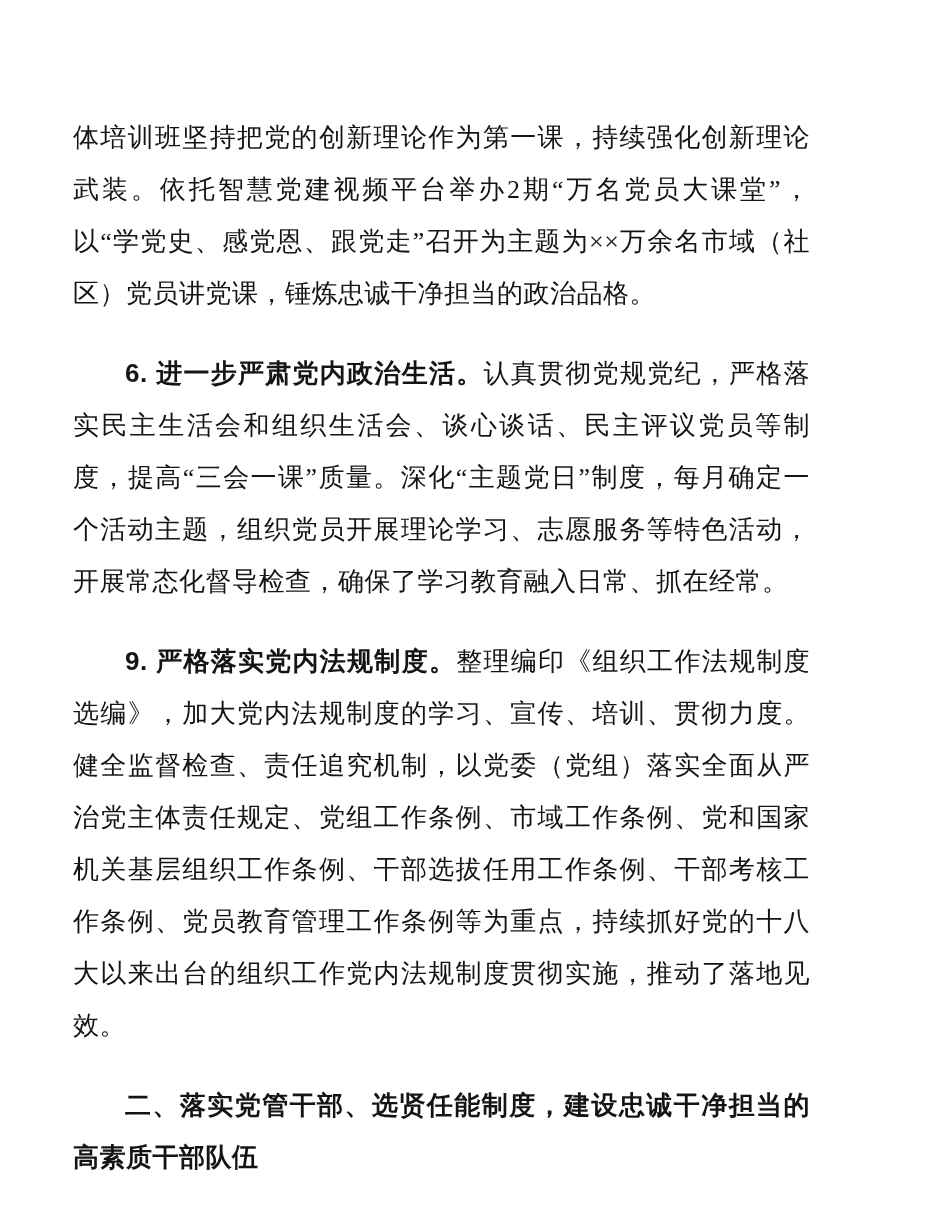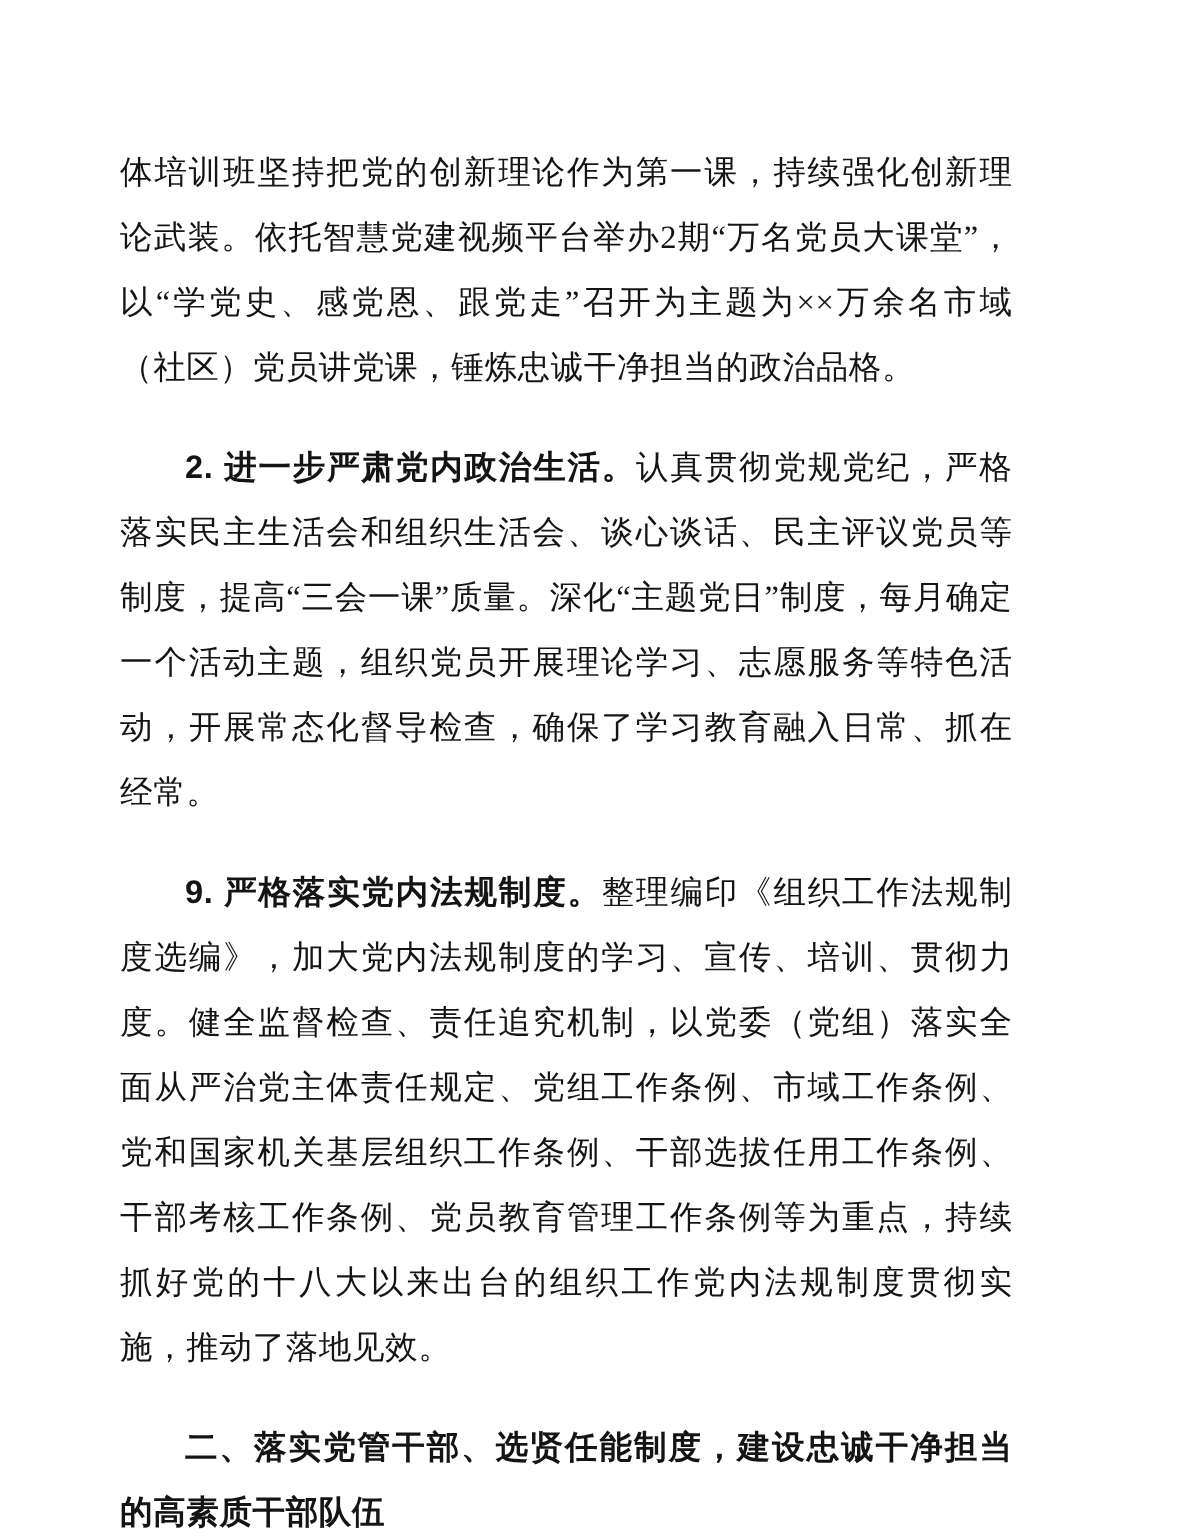--- a/index.html
+++ b/index.html
@@ -5,21 +5,21 @@
     html, body {
       margin: 0;
       padding: 0;
       background: #ffffff;
     }
     .page {
       width: 950px;
       height: 1230px;
       box-sizing: border-box;
       background: #ffffff;
-      padding: 112px 140px 40px 96px;
+      padding: 112px 140px 40px 73px;
       overflow: hidden;
       font-family: "Liberation Serif", "DejaVu Serif", serif;
       color: #141414;
     }
     .doc-paragraph {
       margin: 0 0 27px 0;
       font-size: 26px;
       line-height: 52px;
       letter-spacing: 0.5px;
       text-align: justify;
@@ -44,21 +44,21 @@
 </head>
 <body>
 
 <div class="page">
 
   <p class="doc-paragraph">
     <span class="run-regular">体培训班坚持把党的创新理论作为第一课，持续强化创新理论武装。依托智慧党建视频平台举办2期“万名党员大课堂”，以“学党史、感党恩、跟党走”召开为主题为××万余名市域（社区）党员讲党课，锤炼忠诚干净担当的政治品格。</span>
   </p>
 
   <p class="doc-paragraph indent">
-    <span class="run-bold">2. 进一步严肃党内政治生活。</span><span class="run-regular">认真贯彻党规党纪，严格落实民主生活会和组织生活会、谈心谈话、民主评议党员等制度，提高“三会一课”质量。深化“主题党日”制度，每月确定一个活动主题，组织党员开展理论学习、志愿服务等特色活动，开展常态化督导检查，确保了学习教育融入日常、抓在经常。</span>
+    <span class="run-bold">6. 进一步严肃党内政治生活。</span><span class="run-regular">认真贯彻党规党纪，严格落实民主生活会和组织生活会、谈心谈话、民主评议党员等制度，提高“三会一课”质量。深化“主题党日”制度，每月确定一个活动主题，组织党员开展理论学习、志愿服务等特色活动，开展常态化督导检查，确保了学习教育融入日常、抓在经常。</span>
   </p>
 
   <p class="doc-paragraph indent">
     <span class="run-bold">9. 严格落实党内法规制度。</span><span class="run-regular">整理编印《组织工作法规制度选编》，加大党内法规制度的学习、宣传、培训、贯彻力度。健全监督检查、责任追究机制，以党委（党组）落实全面从严治党主体责任规定、党组工作条例、市域工作条例、党和国家机关基层组织工作条例、干部选拔任用工作条例、干部考核工作条例、党员教育管理工作条例等为重点，持续抓好党的十八大以来出台的组织工作党内法规制度贯彻实施，推动了落地见效。</span>
   </p>
 
   <p class="doc-paragraph indent heading">
     <span class="run-bold">二、落实党管干部、选贤任能制度，建设忠诚干净担当的高素质干部队伍</span>
   </p>
 

